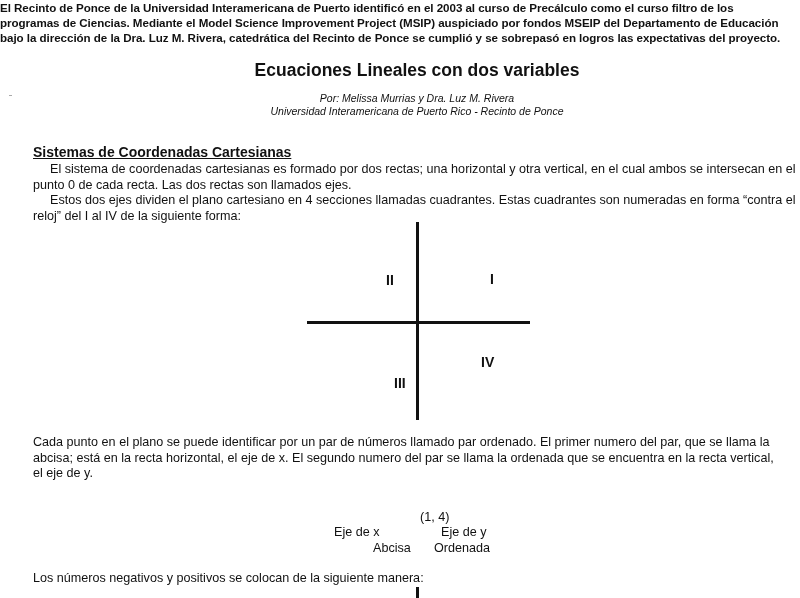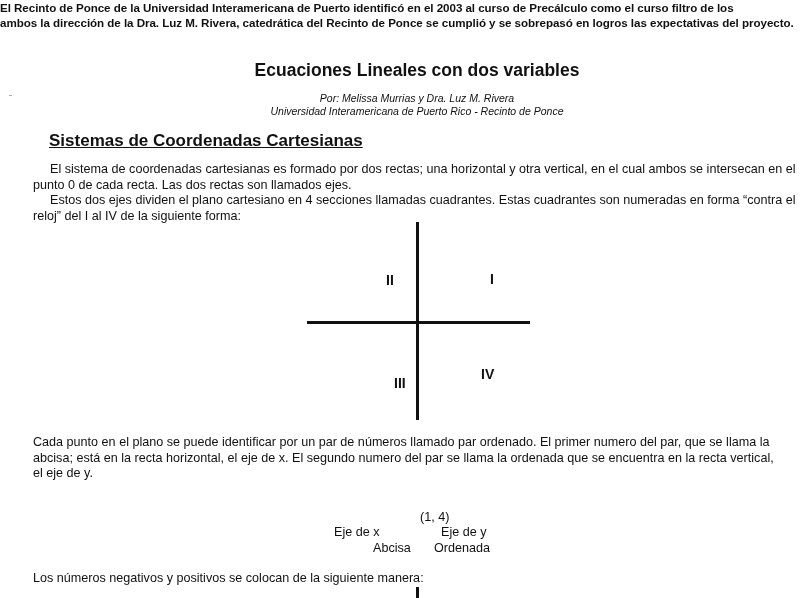--- a/index.html
+++ b/index.html
@@ -52,27 +52,26 @@
     .dot-mark {
       position: absolute;
       top: 95px;
       left: 9px;
       width: 3px;
       height: 1px;
       background: #aaaaaa;
     }
     .section-heading {
       position: absolute;
-      top: 131px;
+      top: 144px;
       left: 33px;
       font-weight: bold;
-      font-size: 17px;
+      font-size: 14px;
       text-decoration: underline;
       white-space: nowrap;
-      margin-left: 16px;
     }
     .para {
       position: absolute;
       left: 33px;
       width: 770px;
       font-size: 12.6px;
       line-height: 15.5px;
     }
     .para div { white-space: nowrap; }
     .p1 { top: 162px; }
@@ -105,21 +104,21 @@
     }
     .quad-label {
       position: absolute;
       font-weight: bold;
       font-size: 14px;
       margin-left: 48px;
     }
     .q1 { left: 137px; top: 49px; }
     .q2 { left: 33px; top: 50px; }
     .q3 { left: 41px; top: 153px; }
-    .q4 { left: 128px; top: 144px; }
+    .q4 { left: 128px; top: 132px; }
 
     .pair-block {
       position: absolute;
       font-size: 12.6px;
       line-height: 15px;
       white-space: nowrap;
     }
     .pair { left: 420px; top: 510px; }
     .ejex { left: 334px; top: 525px; }
     .abcisa { left: 343px; top: 541px; margin-left: 30px; }
@@ -133,21 +132,22 @@
       width: 3px;
       height: 11px;
       background: #111;
     }
   </style>
 </head>
 <body>
 
 <div class="intro">
   <div>El Recinto de Ponce de la Universidad Interamericana de Puerto identificó en el  2003 al curso de Precálculo  como el curso filtro de los</div>
-  <div>ambos la dirección de la Dra. Luz M. Rivera, catedrática del Recinto de Ponce se cumplió y se sobrepasó en logros las expectativas del proyecto.</div>
+  <div>programas de Ciencias. Mediante el Model Science Improvement Project (MSIP) auspiciado por fondos MSEIP del Departamento de Educación</div>
+  <div>bajo la dirección de la Dra. Luz M. Rivera, catedrática del Recinto de Ponce se cumplió y se sobrepasó en logros las expectativas del proyecto.</div>
 </div>
 
 <div class="title">Ecuaciones Lineales con dos variables</div>
 
 <div class="dot-mark"></div>
 
 <div class="byline">
   <div>Por: Melissa Murrias y Dra. Luz M. Rivera</div>
   <div>Universidad Interamericana de Puerto Rico - Recinto de Ponce</div>
 </div>

